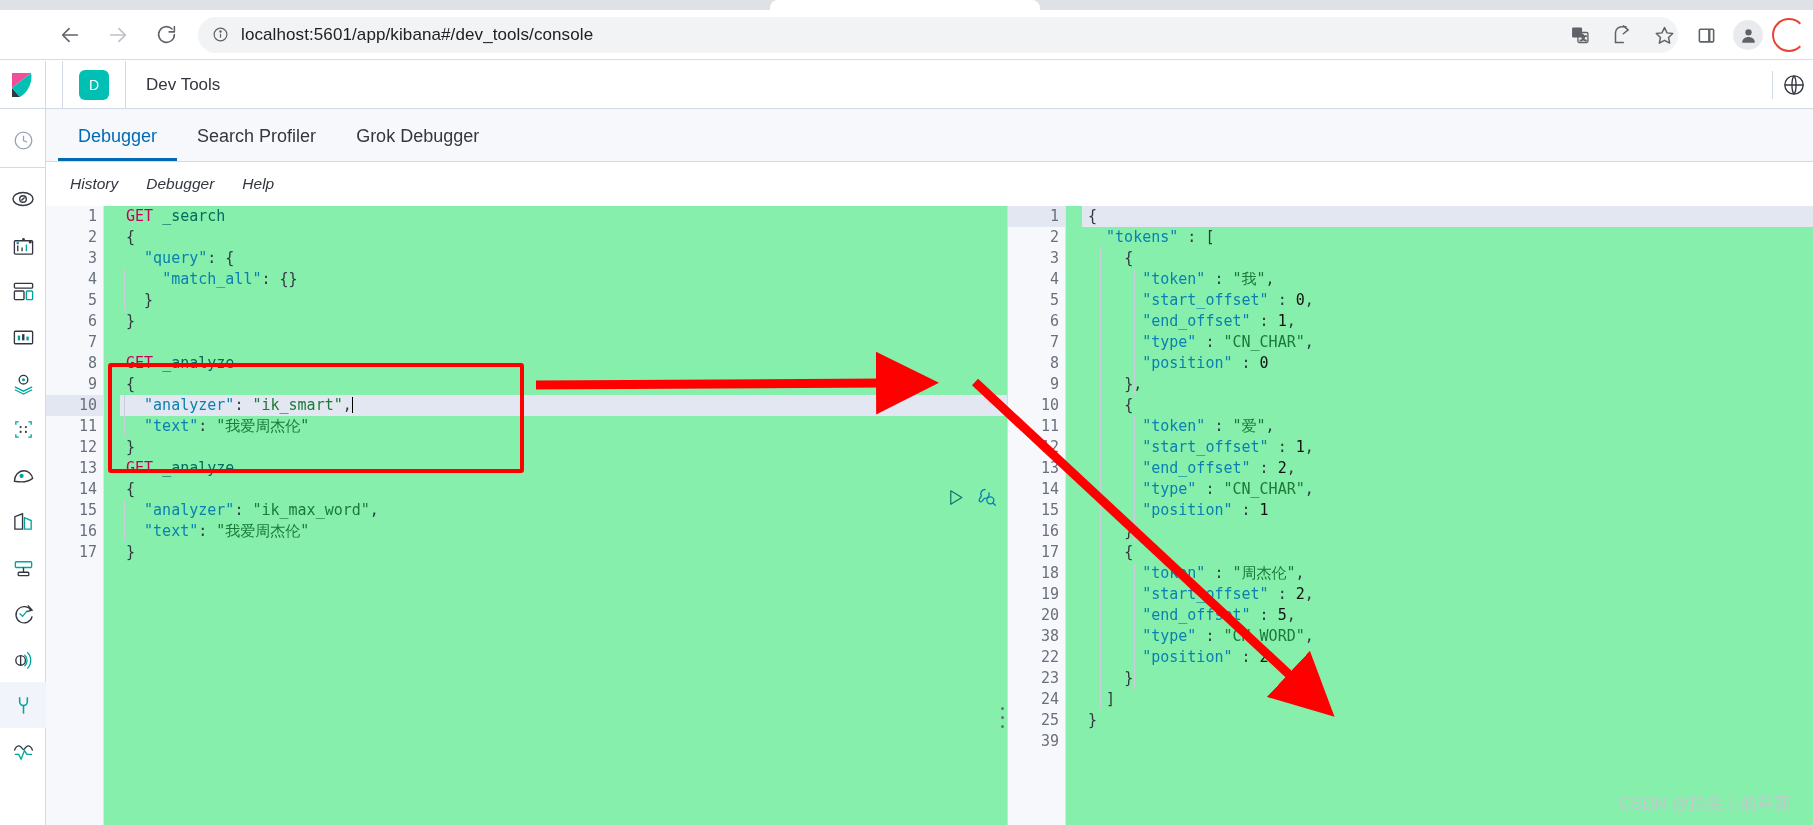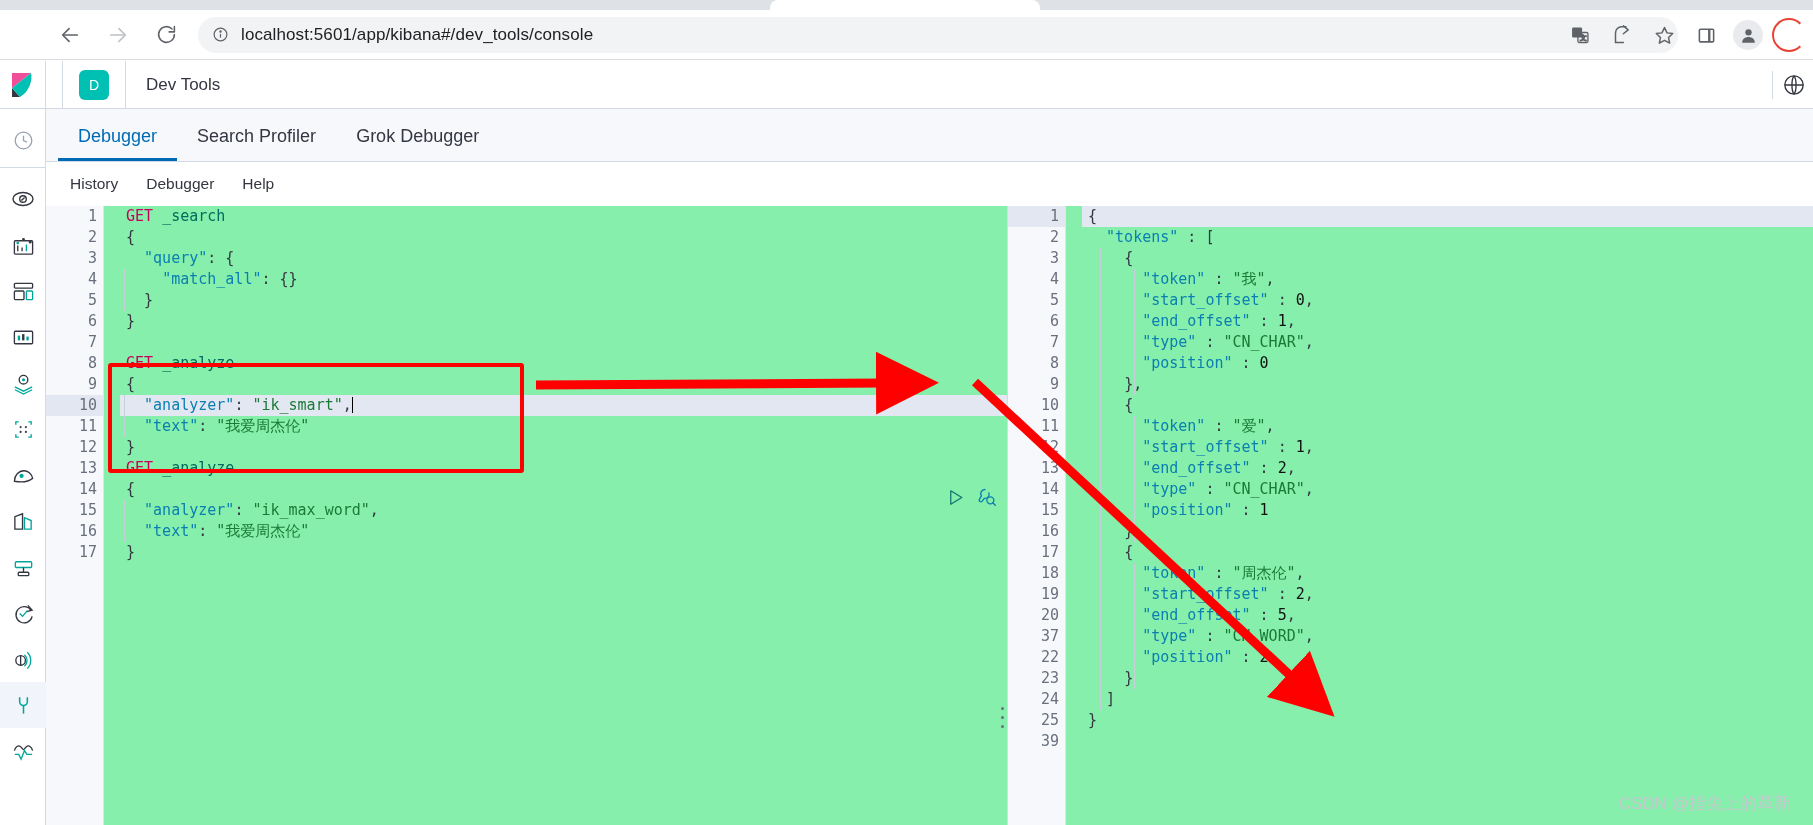--- a/index.html
+++ b/index.html
@@ -127,21 +127,21 @@
     font-size: 18px; color: #343741;
     position: relative; cursor: pointer;
   }
   .tab.active { color: #006bb4; }
   .tab.active::after {
     content: ""; position: absolute; left: 0; right: 0; bottom: 0;
     height: 3px; background: #006bb4;
   }
   .consolebar {
     height: 44px; display: flex; align-items: center;
-    padding-left: 24px; background: #fff;
+    padding-left: 24px; background: #fff; font-style: italic;
   }
   .cbar-item {
     font-size: 15.5px; color: #343741; margin-right: 28px; cursor: pointer;
   }
 
   
   .split {
     position: absolute; top: 97px; left: 0; right: 0; bottom: 0;
     display: flex; background: #f7f8fc;
   }
@@ -510,21 +510,21 @@
             <div class="ln">11</div>
             <div class="ln">12</div>
             <div class="ln">13</div>
             <div class="ln">14</div>
             <div class="ln">15</div>
             <div class="ln">16<span class="fold">▴</span></div>
             <div class="ln">17<span class="fold">▾</span></div>
             <div class="ln">18</div>
             <div class="ln">19</div>
             <div class="ln">20</div>
-            <div class="ln">37</div>
+            <div class="ln">38</div>
             <div class="ln">22</div>
             <div class="ln">23<span class="fold">▴</span></div>
             <div class="ln">24<span class="fold">▴</span></div>
             <div class="ln">25<span class="fold">▴</span></div>
             <div class="ln">39</div>
           </div>
         <div class="code-area" id="res-code">
           <div class="indent-guide" style="left:34px; top:42px; height:462px;"></div>
           <div class="indent-guide" style="left:68px; top:63px; height:126px;"></div>
           <div class="indent-guide" style="left:68px; top:210px; height:126px;"></div>

